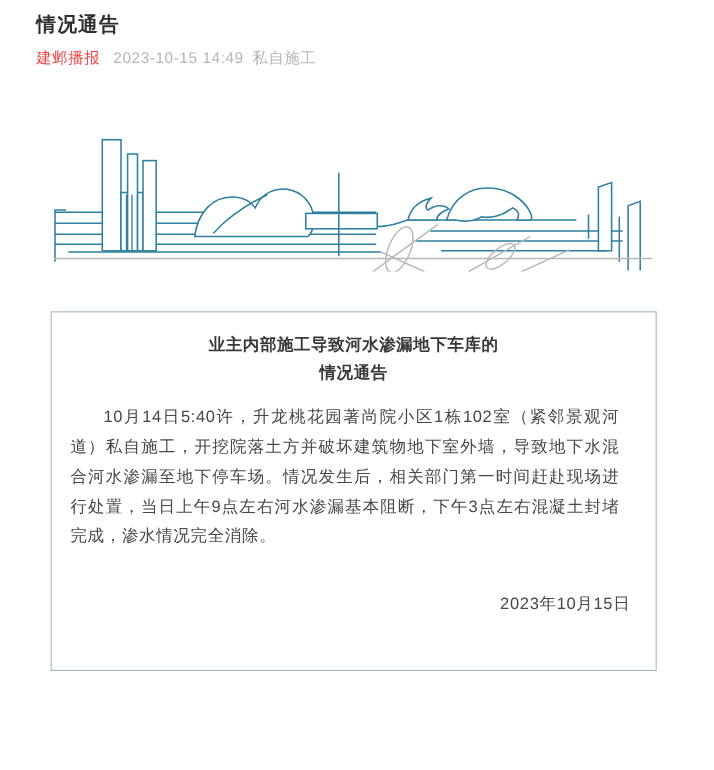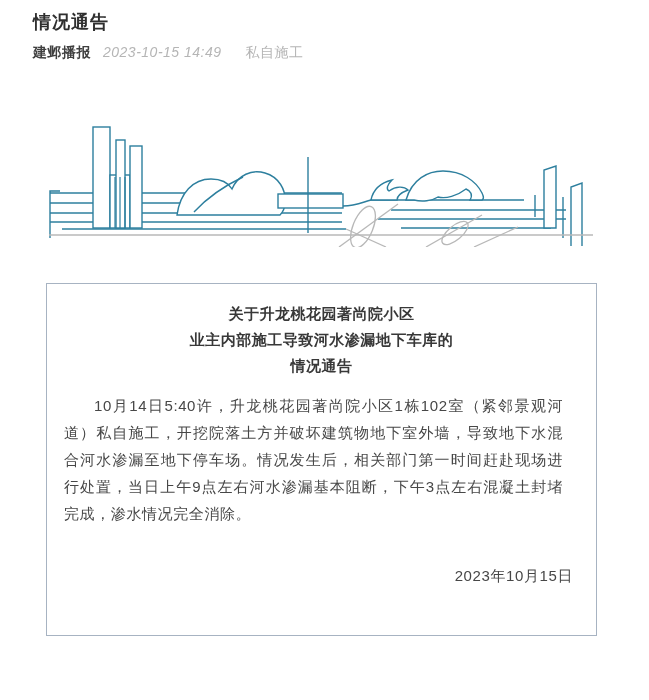--- a/index.html
+++ b/index.html
@@ -13,23 +13,23 @@
     margin:0;padding:10px 0 0 33px;
     font-size:18px;line-height:24px;font-weight:700;color:#2f2f2f;
     letter-spacing:1px;
   }
   .byline{
     padding:8px 0 0 33px;
     font-size:14px;line-height:20px;color:#b5b5b5;
     letter-spacing:.5px;
   }
   .byline .account{
-    color:#404040;text-decoration:none;font-weight:700;margin-right:12px;cursor:pointer;
+    color:#ef4444;text-decoration:none;font-weight:400;margin-right:12px;cursor:pointer;
   }
-  .byline .time{margin-right:24px;font-style:italic;}
+  .byline .time{margin-right:8px;}
   .skyline{margin:45px 0 0 46px;width:552px;height:140px;}
   .notice-box{
     box-sizing:border-box;
     width:551px;margin:36px 0 0 46px;
     border:1px solid #a7b3c2;
     padding:17px 17px 44px 17px;
     color:#474747;font-size:15px;
   }
   .notice-title{
     text-align:center;font-weight:700;color:#383838;
@@ -110,21 +110,20 @@
         <path d="M293,140 L352,97"></path>
         <path d="M300,122 L340,140"></path>
         <path d="M380,140 L436,108"></path>
         <path d="M428,140 L472,120"></path>
       </g>
     </svg>
   </figure>
 
   <section class="notice-box">
     <div class="notice-title">
-      <div>关于升龙桃花园著尚院小区</div>
       <div>业主内部施工导致河水渗漏地下车库的</div>
       <div>情况通告</div>
     </div>
     <p class="para">10月14日5:40许，升龙桃花园著尚院小区1栋102室（紧邻景观河道）私自施工，开挖院落土方并破坏建筑物地下室外墙，导致地下水混合河水渗漏至地下停车场。情况发生后，相关部门第一时间赶赴现场进行处置，当日上午9点左右河水渗漏基本阻断，下午3点左右混凝土封堵完成，渗水情况完全消除。</p>
     <div class="signature">
       <div>2023年10月15日</div>
     </div>
   </section>
 
 </div>

